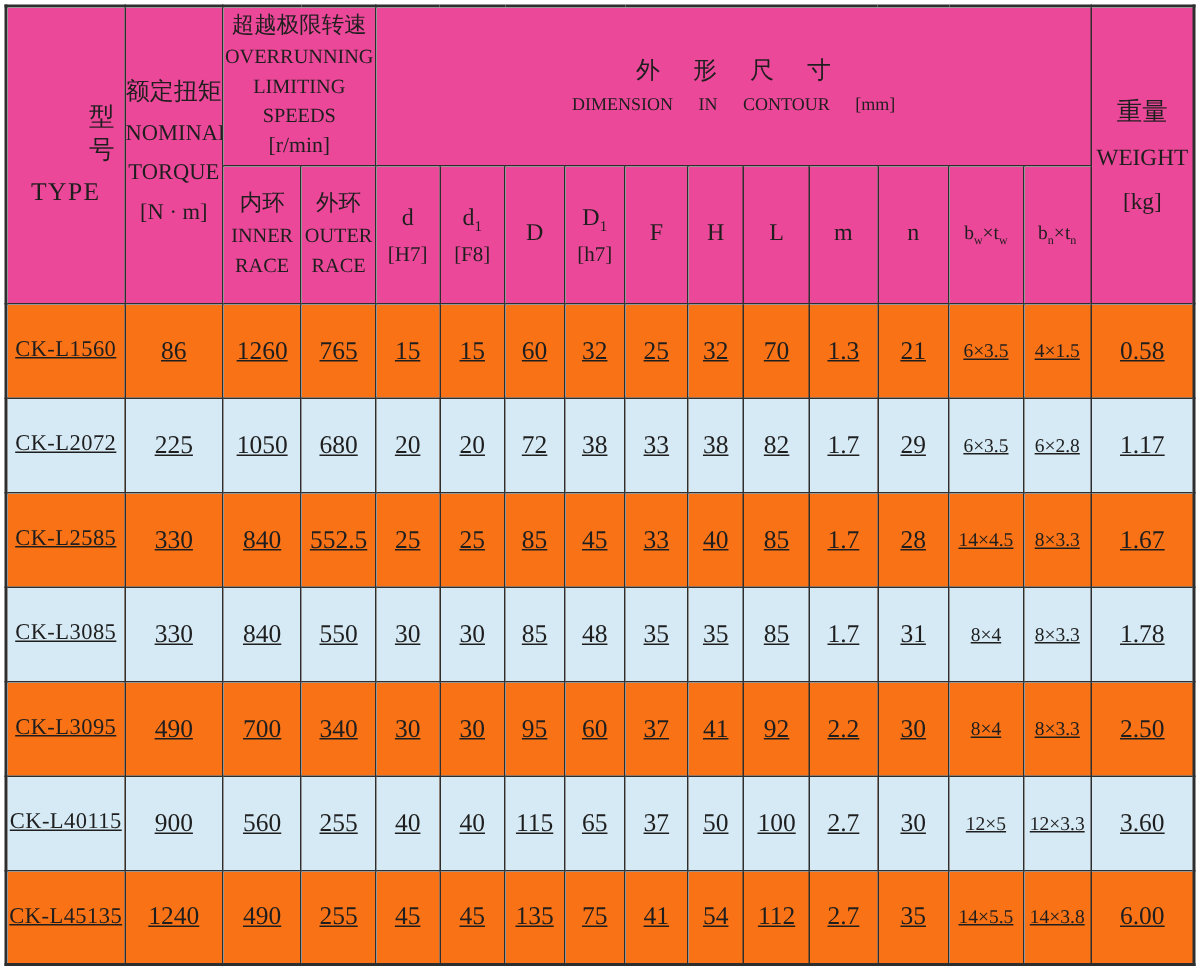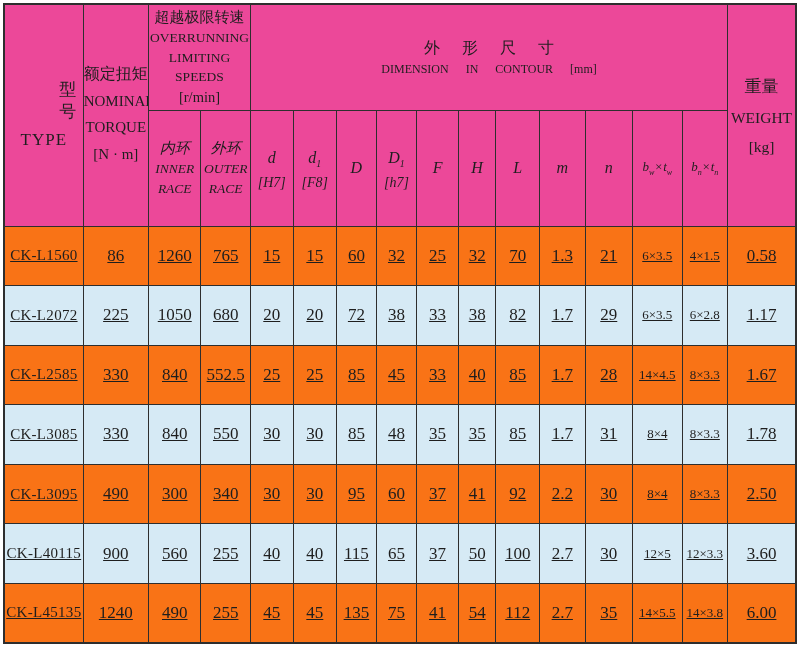--- a/index.html
+++ b/index.html
@@ -14,21 +14,21 @@
     border-collapse:collapse;table-layout:fixed;
     border:2px solid #2e2e2e;
   }
   .spec th,.spec td{
     border:1px solid #2e2e2e;
     text-align:center;vertical-align:middle;
     padding:0;font-weight:normal;overflow:hidden;
   }
   thead th{background:#ec4899;}
   thead tr.group-row{height:106px;}
-  thead tr.sub-row{height:116px;font-style:italic;}
+  thead tr.sub-row{height:92px;}
   tbody tr{height:59px;background:#f97316;text-decoration:underline;}
   tbody tr.alt td{background:#d6eaf5;}
 
   .zh-lg{font-size:17px;line-height:1.3;margin:6px 0;padding-left:48px;}
   .en-lg{font-size:17px;letter-spacing:1px;line-height:1.3;margin:6px 0;}
   .zh-md{font-size:16px;line-height:1.3;margin:5px 0;}
   .en-md{font-size:15px;line-height:1.3;margin:7px 0;}
   .zh-sm{font-size:15px;line-height:1.45;}
   .en-sm{font-size:13.5px;line-height:1.45;}
   .unit{font-size:14.5px;line-height:1.45;}
@@ -214,21 +214,21 @@
           <td class="c-num">85</td>
           <td class="c-num">1.7</td>
           <td class="c-num">31</td>
           <td class="c-small">8×4</td>
           <td class="c-small">8×3.3</td>
           <td class="c-num">1.78</td>
         </tr>
         <tr>
           <td class="c-type">CK-L3095</td>
           <td class="c-num">490</td>
-          <td class="c-num">300</td>
+          <td class="c-num">700</td>
           <td class="c-num">340</td>
           <td class="c-num">30</td>
           <td class="c-num">30</td>
           <td class="c-num">95</td>
           <td class="c-num">60</td>
           <td class="c-num">37</td>
           <td class="c-num">41</td>
           <td class="c-num">92</td>
           <td class="c-num">2.2</td>
           <td class="c-num">30</td>

